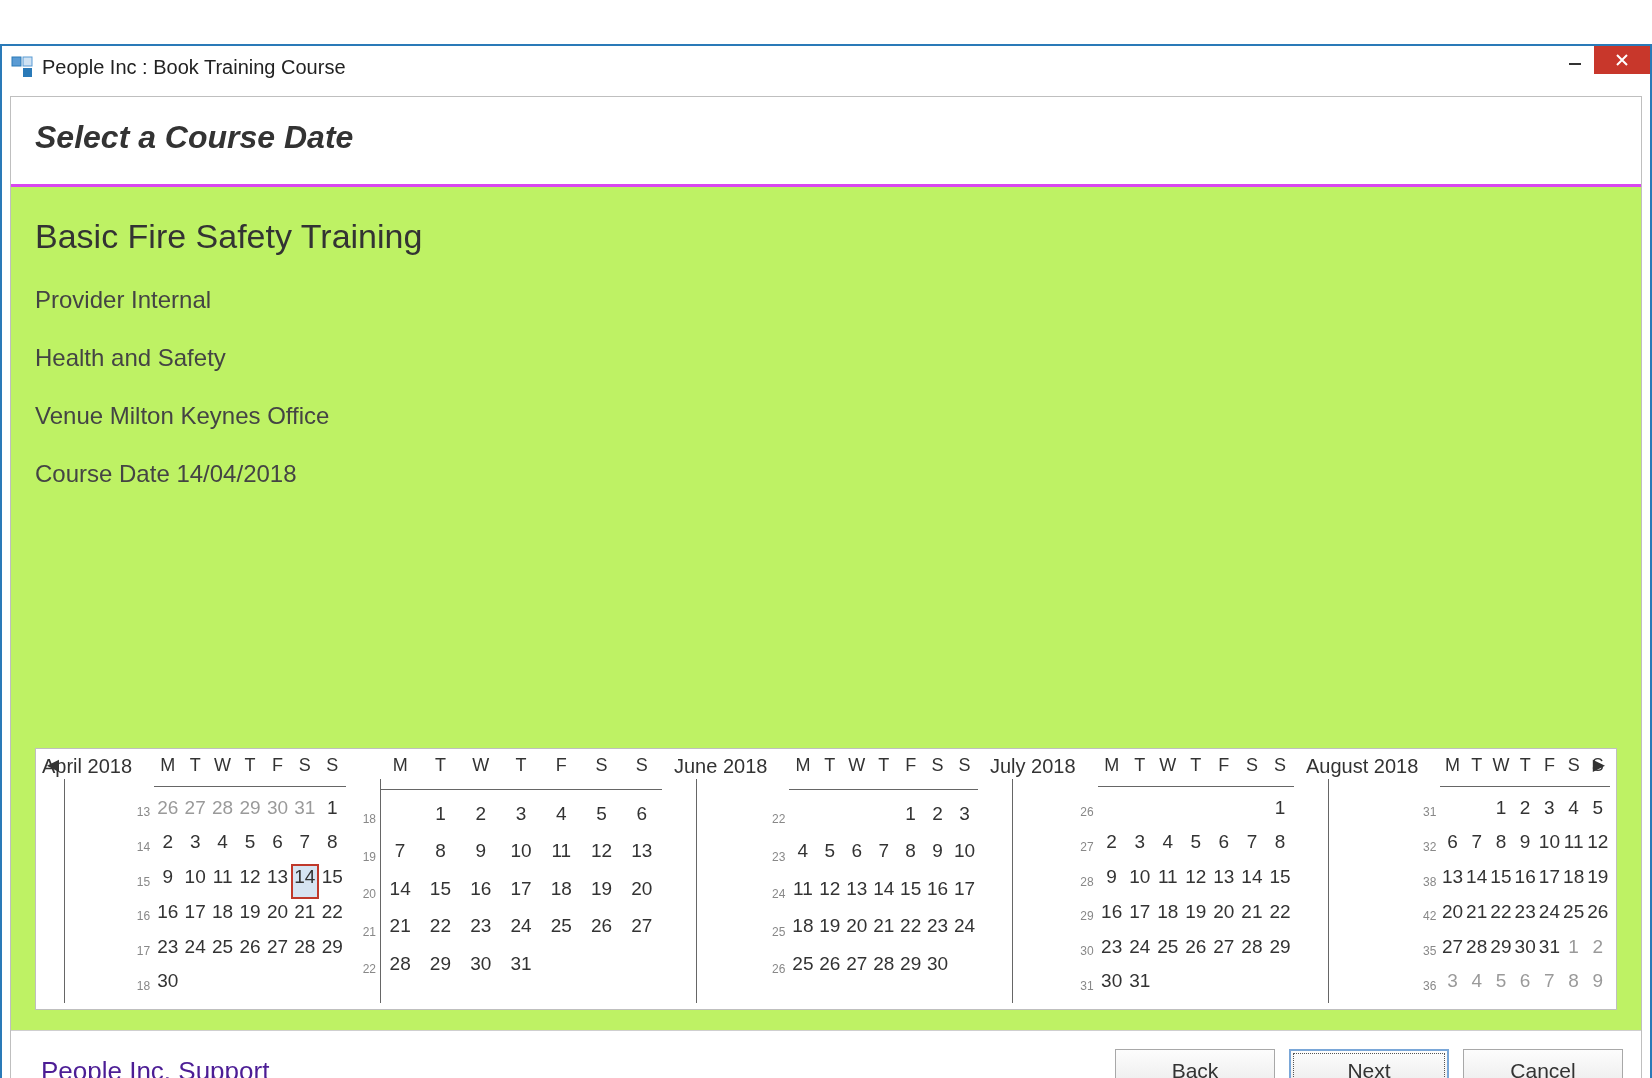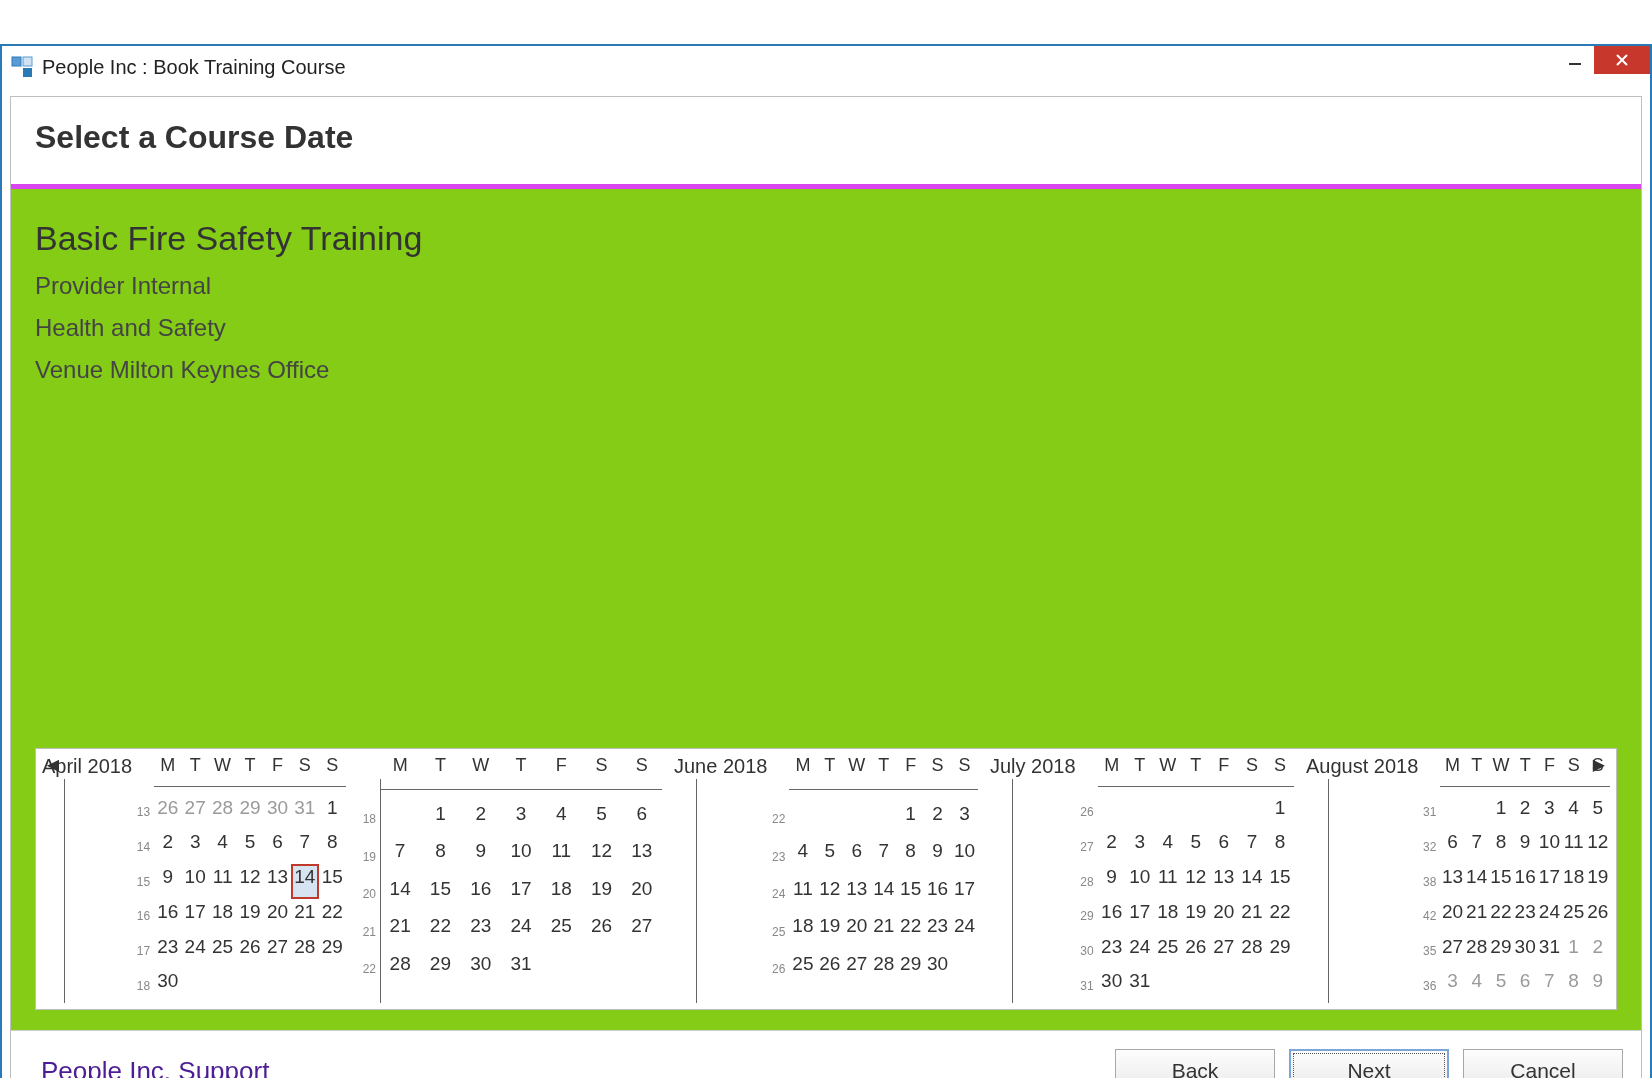--- a/index.html
+++ b/index.html
@@ -56,40 +56,42 @@
 .content-wrap {
   margin: 8px;
   border: 1px solid #bfbfbf;
   height: calc(100% - 58px);
   display: flex;
   flex-direction: column;
   background: #fff;
 }
 .header-pane {
   padding: 22px 24px 28px;
-  border-bottom: 5px solid #d946ef;
+  border-bottom: 3px solid #d946ef;
+  font-style: italic;
 }
 .page-title {
   font-size: 32px;
   font-weight: 700;
   color: #333;
 }
 .page-subtitle {
   font-size: 22px;
   color: #444;
   margin-top: 6px;
   margin-left: 44px;
 }
 .body-pane {
   flex: 1;
-  background: #84cc16;
+  background: #bef264;
   padding: 30px 24px 20px;
   border-bottom: 1px solid #cfcfcf;
   display: flex;
   flex-direction: column;
+  gap: 16px;
 }
 .course-title {
   font-size: 34px;
   color: #333;
   font-weight: 400;
 }
 .detail-line {
   font-size: 24px;
   color: #444;
   margin-top: 14px;
@@ -234,20 +236,21 @@
   <div class="content-wrap">
     <div class="header-pane">
       <div class="page-title">Select a Course Date</div>
     </div>
 
     <div class="body-pane">
       <div class="course-title">Basic Fire Safety Training</div>
       <div class="detail-line">Provider Internal</div>
       <div class="detail-line">Health and Safety</div>
       <div class="detail-line">Venue Milton Keynes Office</div>
+      <div class="detail-line">Course Date 14/04/2018</div>
 
       <div class="calendar-strip" id="calendar-strip">
         <button class="nav-arrow nav-prev">◀</button>
         <button class="nav-arrow nav-next">▶</button>
       <div class="month">
             <div class="month-header">April 2018</div>
             <div class="cal-left-rule"></div>
             <div class="cal-grid">
               <div></div>
               <div class="dow" style="border-bottom: 1px solid rgb(102, 102, 102);">M</div>

